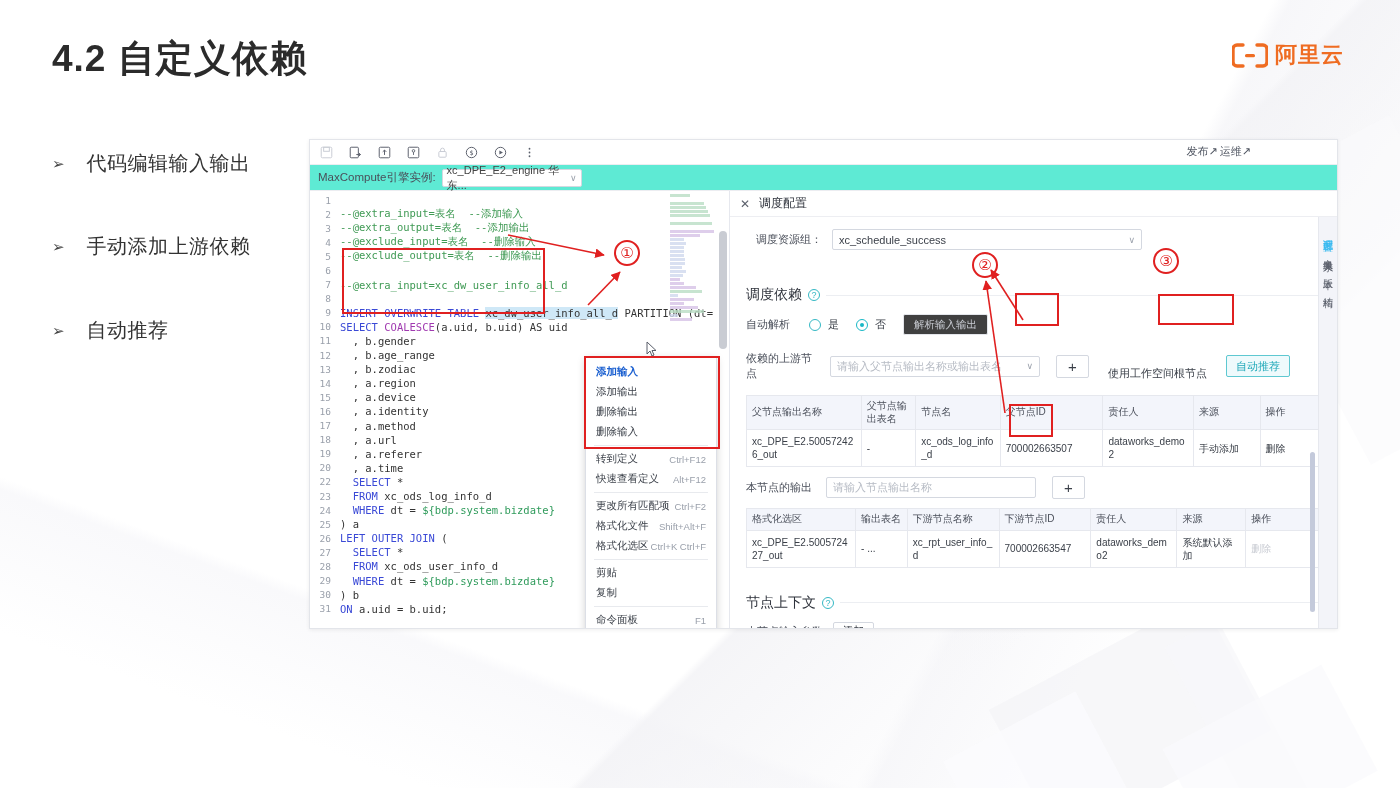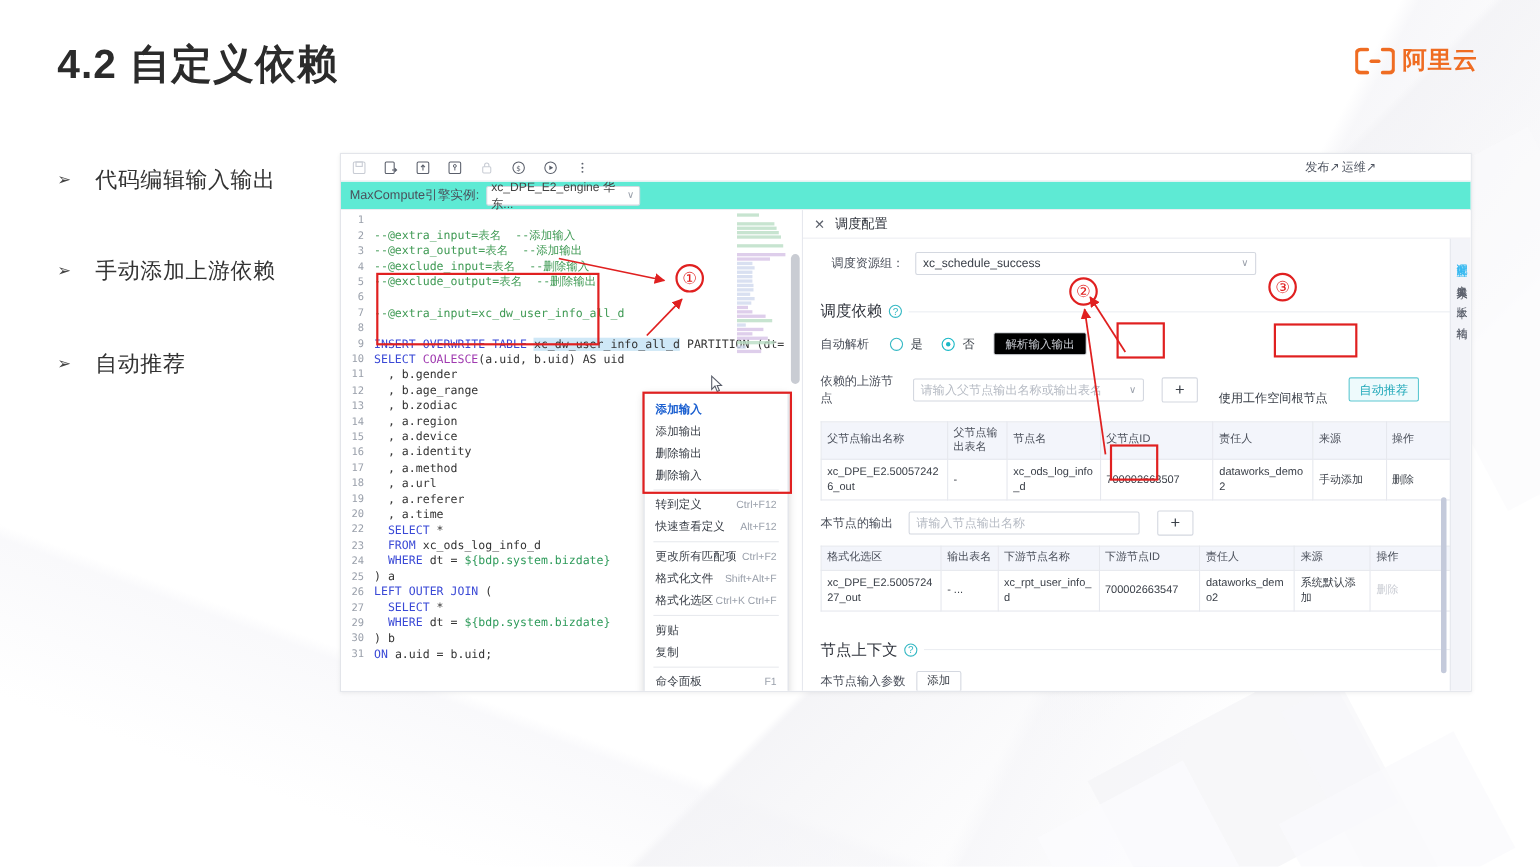--- a/index.html
+++ b/index.html
@@ -131,21 +131,21 @@
   .sect-title { display: flex; align-items: center; gap: 6px; margin: 6px 0 10px 0; }
   .sect-title .t { font-size: 14px; color: #2e323b; }
   .sect-title .q { width: 12px; height: 12px; border: 1px solid #35b8c4; border-radius: 50%; color: #35b8c4; font-size: 9px; display: flex; align-items: center; justify-content: center; }
   .sect-title .rule { flex: 1; height: 1px; background: #eceef2; }
 
   .radio-row { display: flex; align-items: center; gap: 7px; margin-bottom: 12px; }
   .radio { width: 12px; height: 12px; border: 1px solid #35b8c4; border-radius: 50%; position: relative; }
   .radio.on { border-color: #19b8c6; }
   .radio.on::after { content: ""; position: absolute; left: 3px; top: 3px; width: 4px; height: 4px; border-radius: 50%; background: #19b8c6; }
   .rlab { font-size: 11px; color: #3b4049; }
-  .btn-dis { height: 21px; border: 1px solid #e4e6eb; border-radius: 2px; color: #c9ccd3; font-size: 10.5px; display:flex; align-items:center; padding: 0 10px; background: #000000; margin-left: 10px;}
+  .btn-dis { height: 21px; border: 1px solid #e4e6eb; border-radius: 2px; color: #c9ccd3; font-size: 10.5px; display:flex; align-items:center; padding: 0 10px; background: #404040; margin-left: 10px;}
   .btn-plus { width: 33px; height: 23px; border: 1px solid #d4d8e0; border-radius: 2px; background: #fff; font-size: 15px; color: #3b4049; display: flex; align-items: center; justify-content: center; }
   .btn-plain { height: 23px; border: 1px solid transparent; font-size: 11px; color: #3b4049; display: flex; align-items: center; padding: 0 8px; background: #fff; margin-top: 15px; }
   .btn-teal { height: 22px; border: 1px solid #5ec8d1; border-radius: 2px; color: #1fa8b8; background: #eefafc; font-size: 11px; display: flex; align-items: center; padding: 0 9px; }
   .btn-sm { height: 19px; border: 1px solid #d4d8e0; border-radius: 2px; background: #fff; font-size: 10.5px; color: #3b4049; display: inline-flex; align-items: center; padding: 0 9px; }
 
   table.grid { width: 100%; border-collapse: collapse; font-size: 10px; table-layout: fixed; }
   table.grid th { background: #f3f5fb; color: #4a4f5a; font-weight: normal; border: 1px solid #e6e8ee; padding: 4px 5px; text-align: left; line-height: 1.25; }
   table.grid td { border: 1px solid #e6e8ee; padding: 5px 5px; color: #3b4049; vertical-align: middle; line-height: 1.3; word-break: break-all; }
   td.link { color: #18b8c8; }
   td.act { color: #18b8c8; }
@@ -368,20 +368,24 @@
               <span class="ln">25</span>
               <span class="cd"><span class="pl">) a</span></span>
             </div>
             <div class="cline">
               <span class="ln">26</span>
               <span class="cd"><span class="kw">LEFT OUTER JOIN</span><span class="pl"> (</span></span>
             </div>
             <div class="cline">
               <span class="ln">27</span>
               <span class="cd"><span class="kw">  SELECT</span><span class="pl"> *</span></span>
+            </div>
+            <div class="cline">
+              <span class="ln">28</span>
+              <span class="cd"><span class="kw">  FROM</span><span class="pl"> xc_ods_user_info_d</span></span>
             </div>
             <div class="cline">
               <span class="ln">29</span>
               <span class="cd"><span class="kw">  WHERE</span><span class="pl"> dt = </span><span class="str">${bdp.system.bizdate}</span></span>
             </div>
             <div class="cline">
               <span class="ln">30</span>
               <span class="cd"><span class="pl">) b</span></span>
             </div>
             <div class="cline">
@@ -499,21 +503,21 @@
         <div id="rp-content">
 
           <div class="frow">
             <span class="flabel">调度资源组：</span>
             <div class="finput" style="width:310px">
               <span>xc_schedule_success</span>
               <span class="cv">∨</span>
             </div>
           </div>
 
-          <div class="sect-title" style="margin-top:24px">
+          <div class="sect-title" style="margin-top:36px">
             <span class="t">调度依赖</span>
             <span class="q">?</span>
             <span class="rule"></span>
           </div>
 
           <div class="radio-row">
             <span class="flabel" style="width:auto;text-align:left">自动解析</span>
             <span class="radio" style="margin-left:12px"></span>
             <span class="rlab">是</span>
             <span class="radio on" style="margin-left:10px"></span>

